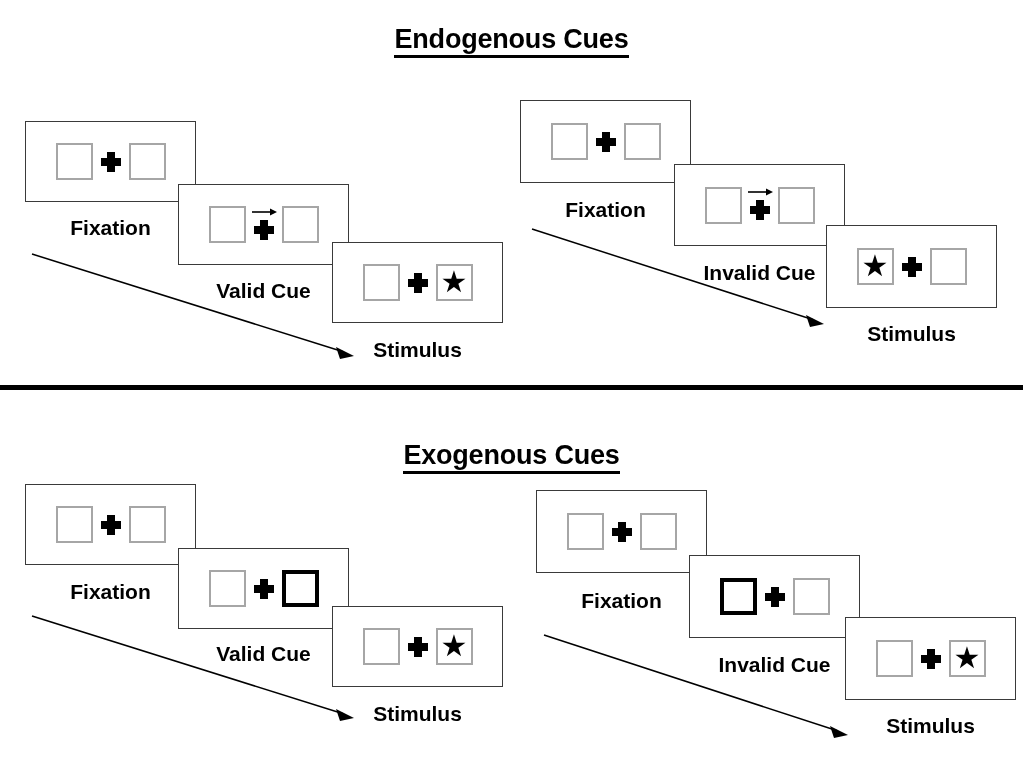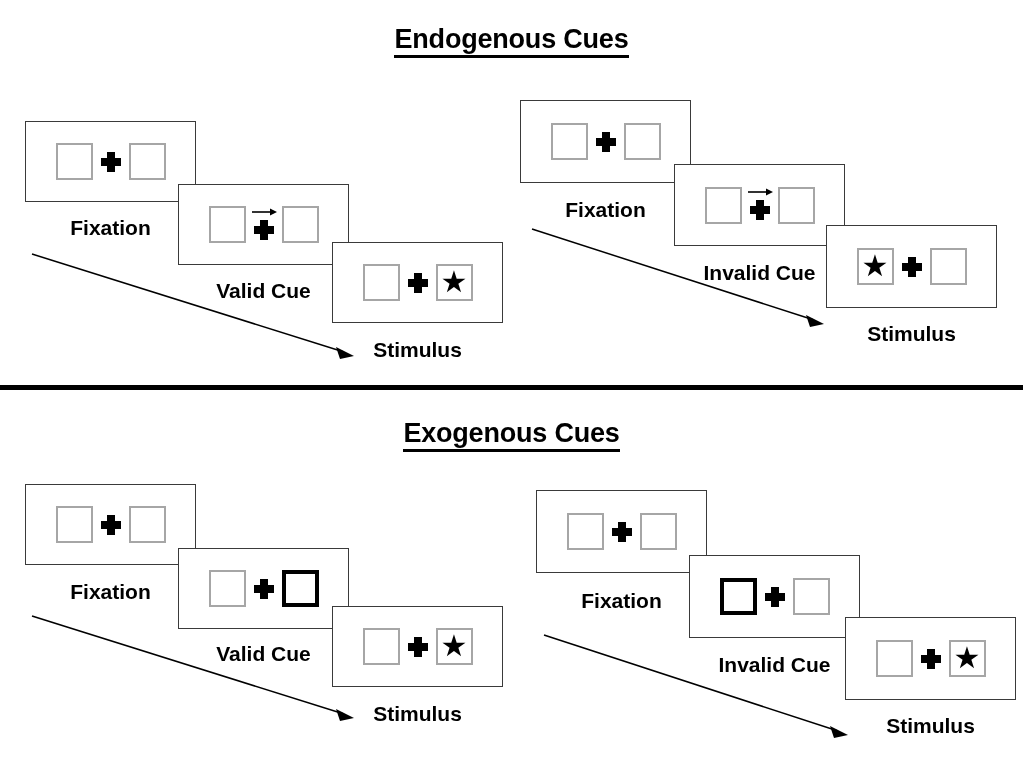--- a/index.html
+++ b/index.html
@@ -230,21 +230,21 @@
   </div>
   <div class="stage-label" style="left:826px; top:322px; width:171px;">Stimulus</div>
 
   <svg class="flow-arrow" style="left:528px; top:224px; width:300px; height:110px;" viewBox="0 0 300 110">
     <line x1="4" y1="5" x2="286" y2="96" stroke="#000" stroke-width="1.5"></line>
     <polygon points="296,100 278,91 282,103" fill="#000"></polygon>
   </svg>
 
   <div class="divider" style="top:385px;"></div>
 
-  <div class="section-title" style="top:418px;">
+  <div class="section-title" style="top:440px;">
     <span>Exogenous Cues</span>
   </div>
 
   <div class="frame" style="left:25px; top:484px; width:171px; height:81px;">
     <div class="frame-inner">
       <div class="ph"></div>
       <div class="cross">
         <div class="plus"></div>
       </div>
       <div class="ph"></div>

